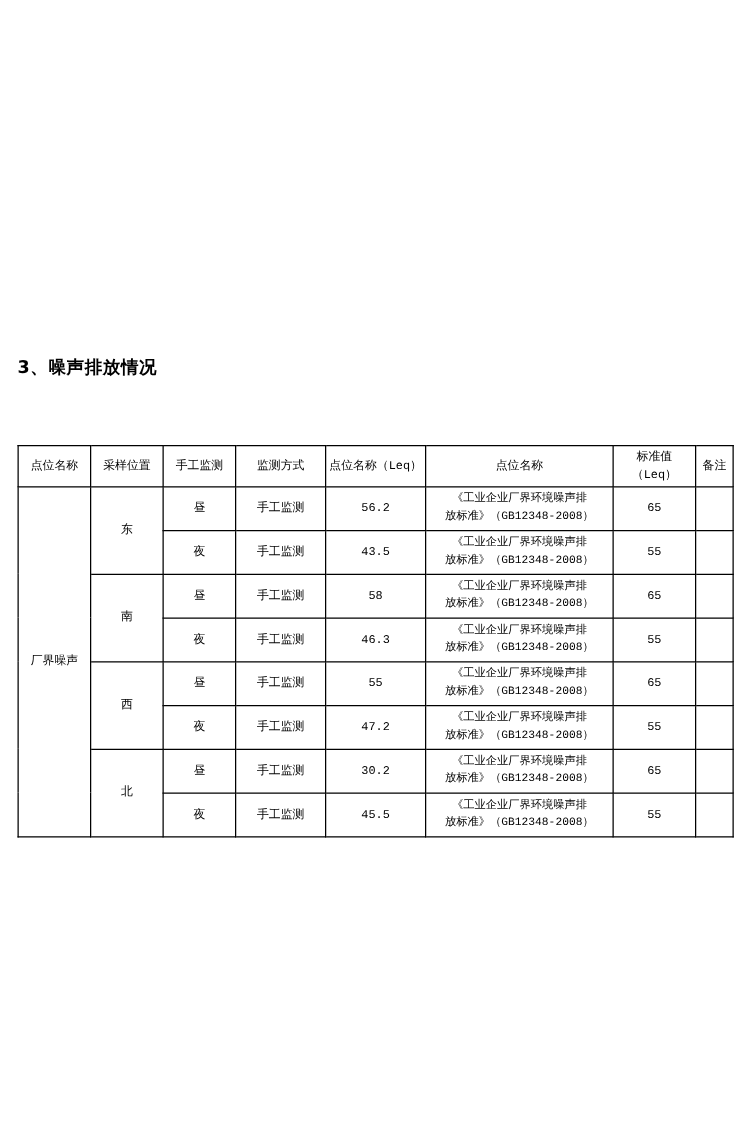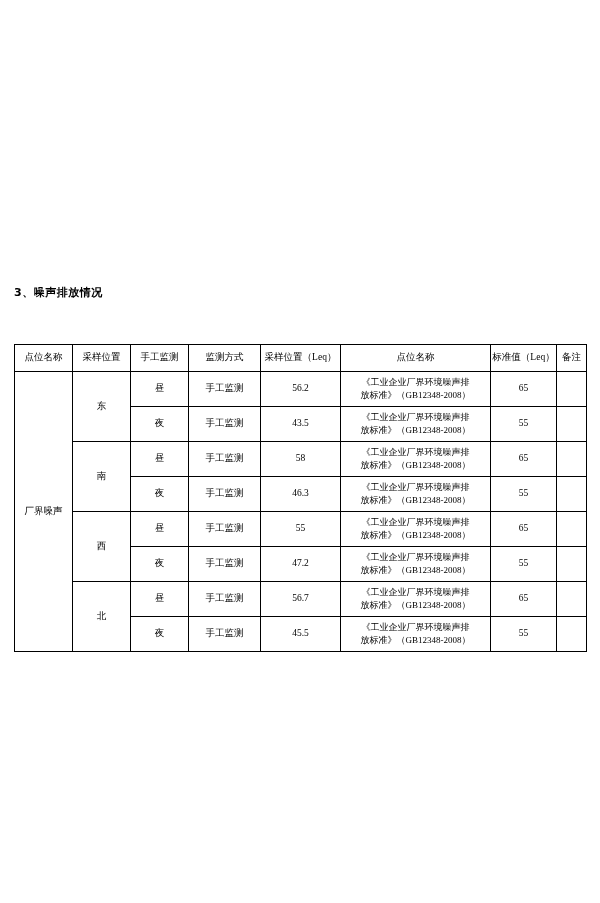--- a/index.html
+++ b/index.html
@@ -19,45 +19,45 @@
     position: absolute;
     left: 0;
     top: 0;
     width: 600px;
     height: 903px;
   }
   .section-heading {
     position: absolute;
     left: 14px;
     top: 285px;
-    font-size: 11px;
+    font-size: 14px;
     font-weight: bold;
     font-family: "DejaVu Sans", "Liberation Sans", sans-serif;
     letter-spacing: 0.5px;
   }
   .table-title {
     position: absolute;
     left: 0;
     top: 314px;
     width: 600px;
     text-align: center;
     font-size: 13px;
     font-weight: bold;
     font-family: "DejaVu Sans", "Liberation Sans", sans-serif;
     letter-spacing: 0.5px;
   }
   table.noise {
     position: absolute;
     left: 14px;
-    top: 344px;
+    top: 356px;
     width: 572px;
     border-collapse: collapse;
     table-layout: fixed;
     font-size: 9.5px;
-    font-family: Liberation Serif, serif;
+    font-family: Liberation Mono, monospace;
   }
   table.noise td, table.noise th {
     border: 1px solid #000000;
     text-align: center;
     vertical-align: middle;
     padding: 2px 1px;
     font-weight: normal;
     line-height: 1.45;
   }
   table.noise thead td {
@@ -102,21 +102,21 @@
       <col class="col-std">
       <col class="col-value">
       <col class="col-remark">
     </colgroup>
     <thead>
       <tr>
         <td>点位名称</td>
         <td>采样位置</td>
         <td>手工监测</td>
         <td>监测方式</td>
-        <td>采样位置（Leq）</td>
+        <td>点位名称（Leq）</td>
         <td>点位名称</td>
         <td>标准值（Leq）</td>
         <td>备注</td>
       </tr>
     </thead>
     <tbody>
       <tr>
         <td rowspan="8">厂界噪声</td>
         <td rowspan="2">东</td>
         <td>昼</td>
@@ -183,21 +183,21 @@
           <span class="std-line1">《工业企业厂界环境噪声排</span>
           <span class="std-line2">放标准》（GB12348-2008）</span>
         </td>
         <td>55</td>
         <td></td>
       </tr>
       <tr>
         <td rowspan="2">北</td>
         <td>昼</td>
         <td>手工监测</td>
-        <td>56.7</td>
+        <td>30.2</td>
         <td class="std-cell">
           <span class="std-line1">《工业企业厂界环境噪声排</span>
           <span class="std-line2">放标准》（GB12348-2008）</span>
         </td>
         <td>65</td>
         <td></td>
       </tr>
       <tr>
         <td>夜</td>
         <td>手工监测</td>

